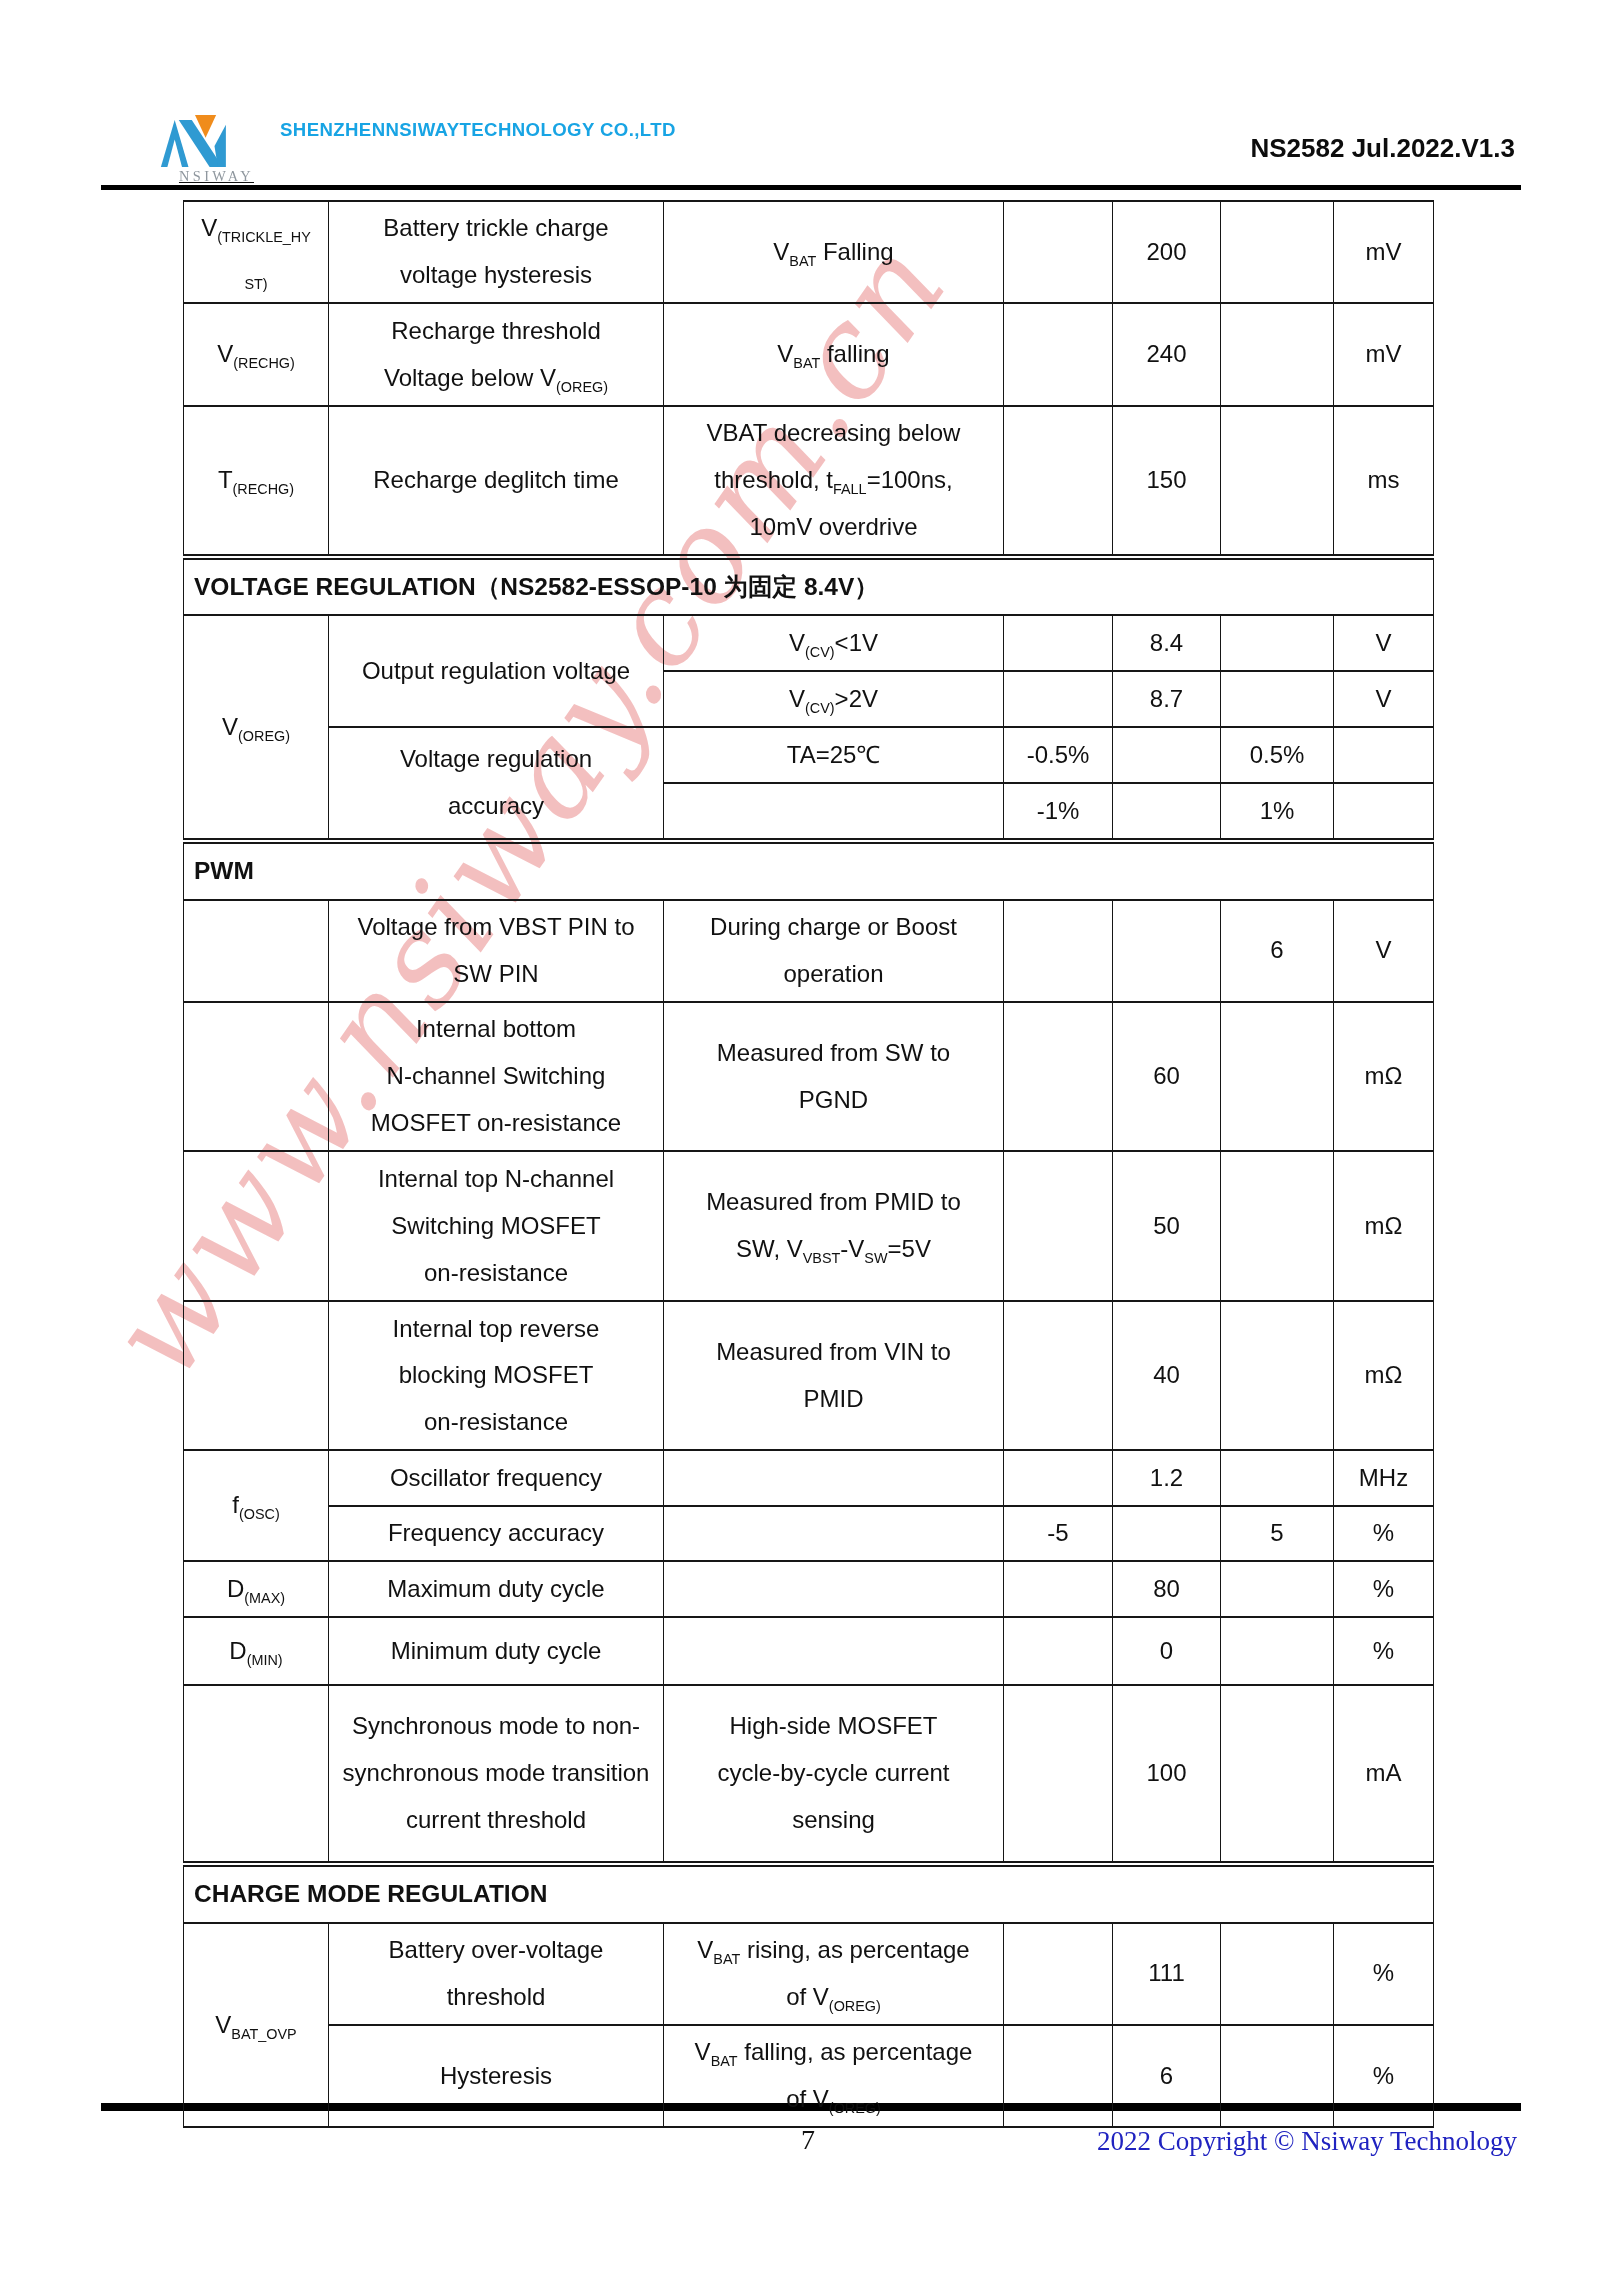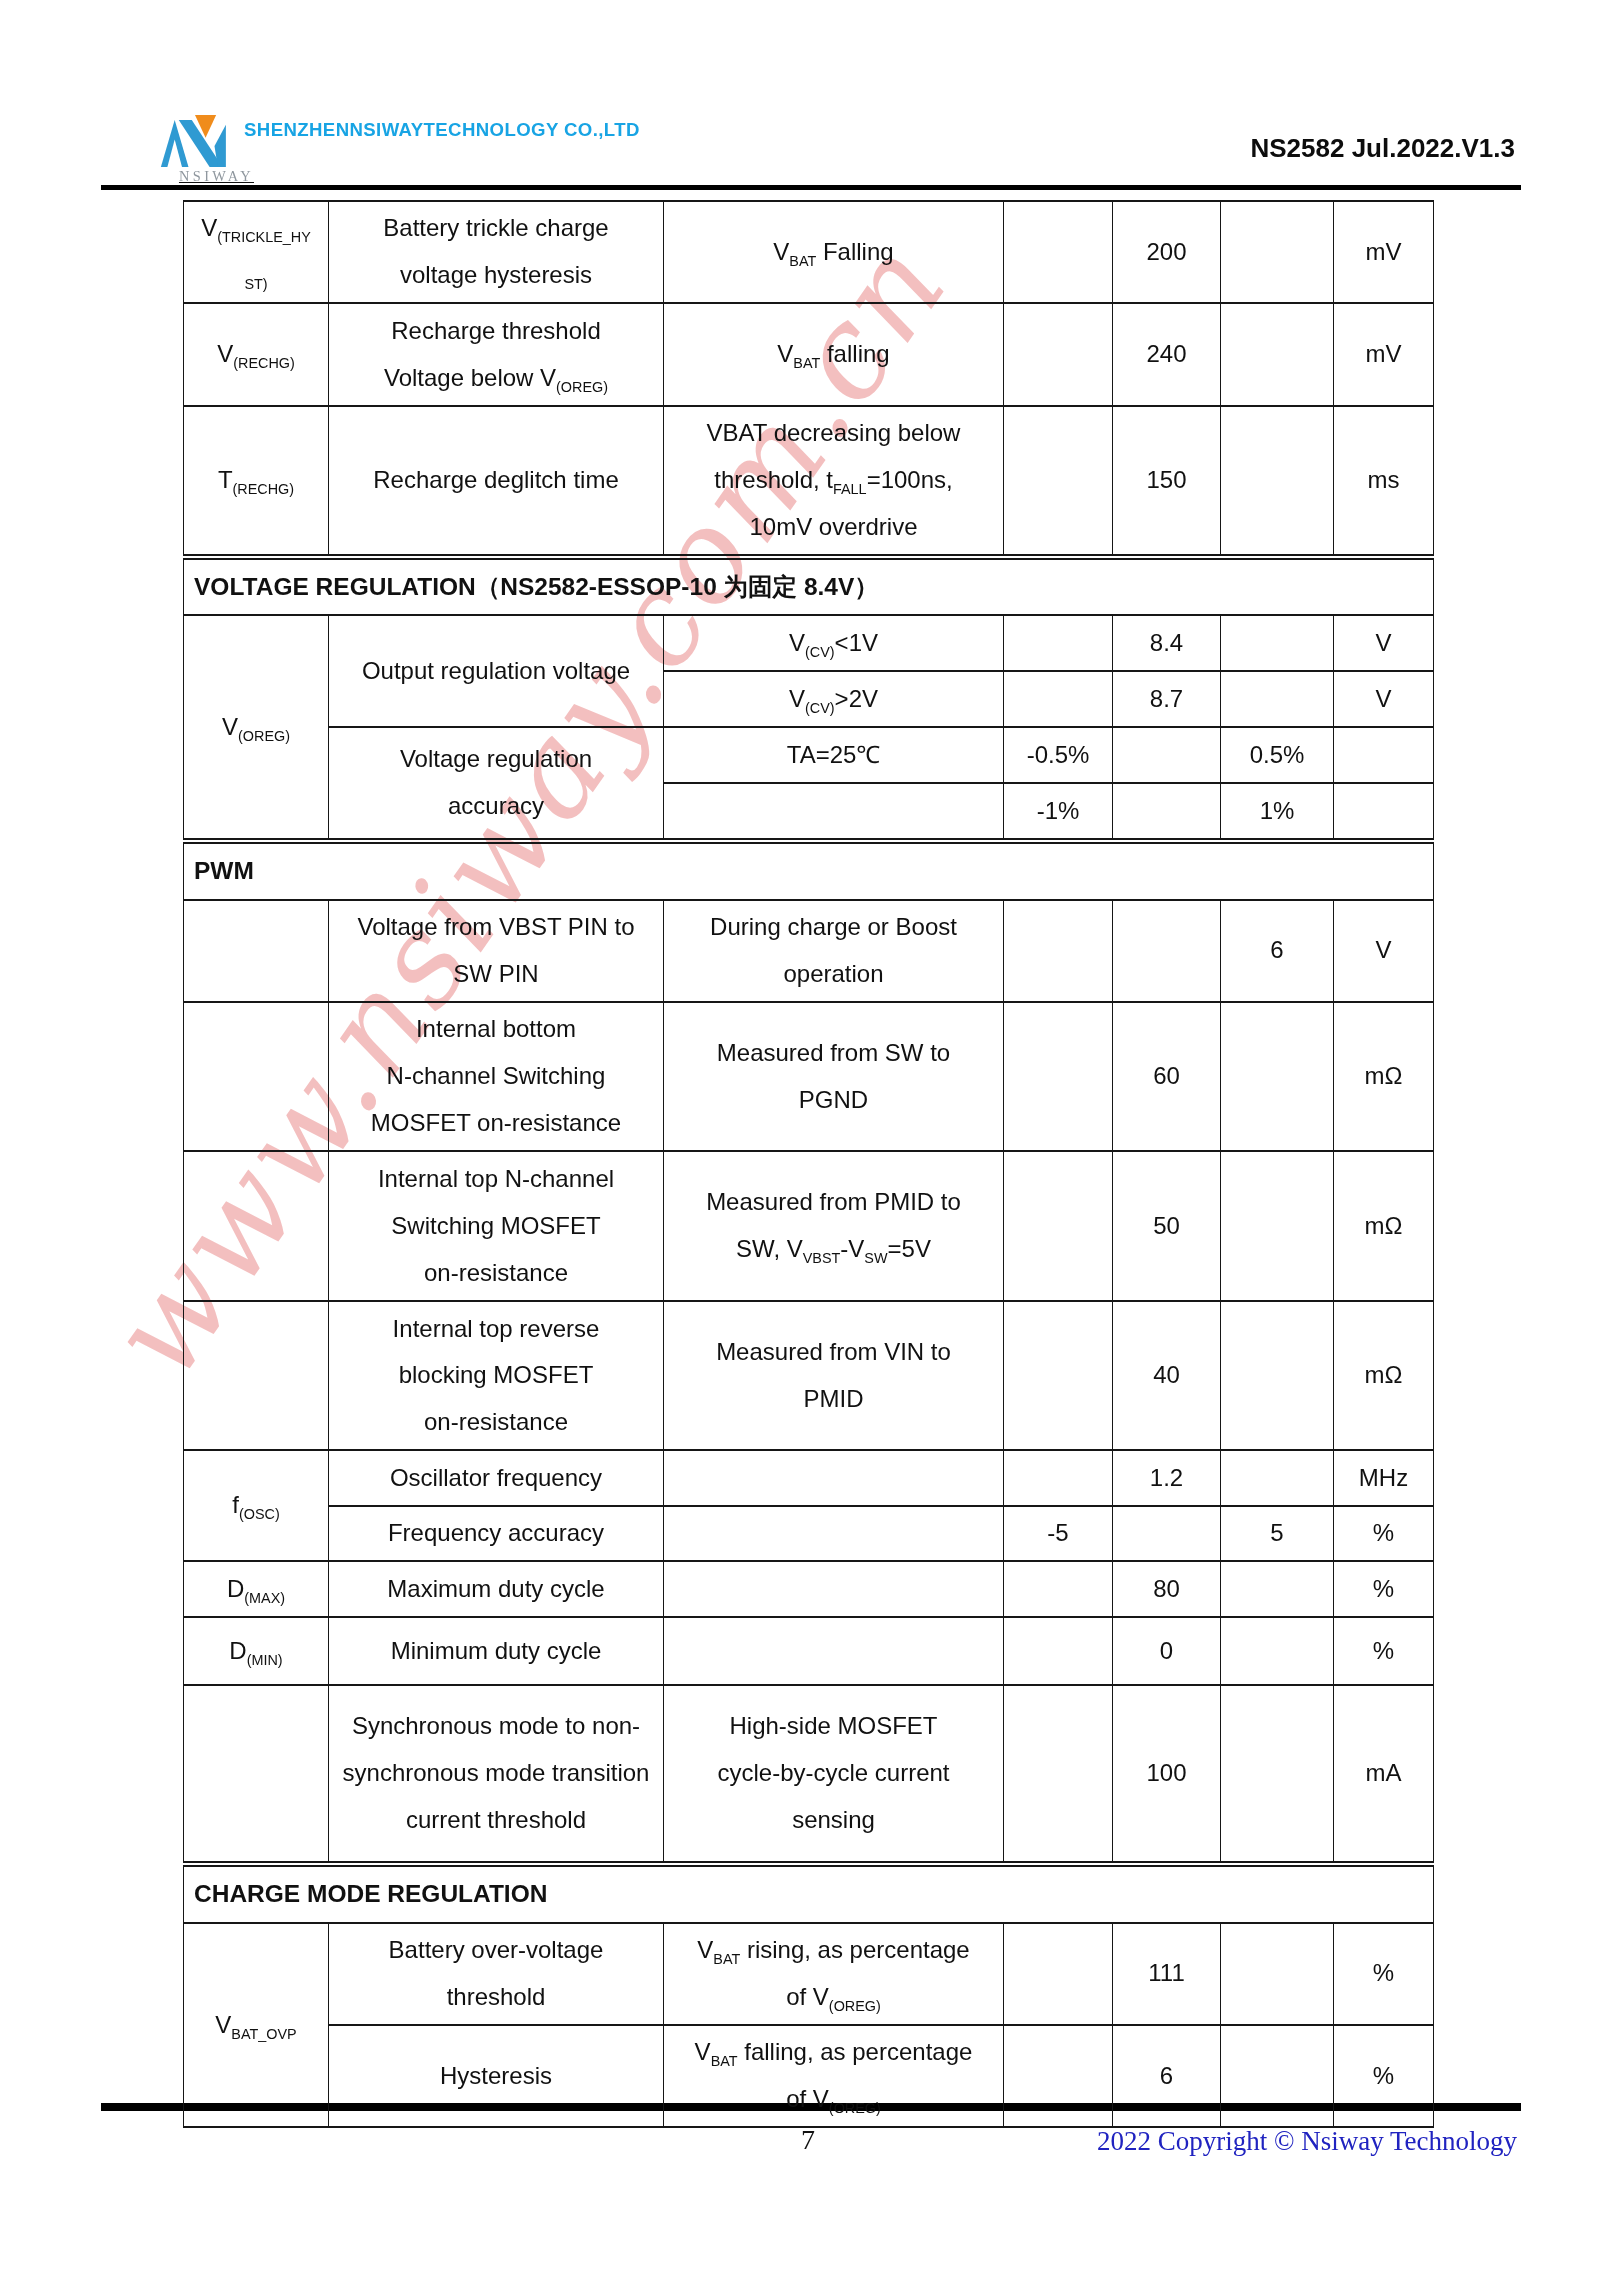--- a/index.html
+++ b/index.html
@@ -9,21 +9,21 @@
   }
   .page{position:absolute;inset:0;}
 
   
   .logo{position:absolute;left:149px;top:115px;width:105px;text-align:right;text-decoration:underline;}
   .logo svg{width:85px;height:52px;display:block;margin:0 auto;}
   .logo-brand{font-family:"Liberation Serif",serif;color:#8f979e;font-size:14.4px;
     letter-spacing:3.4px;margin-top:0.8px;}
   .company{position:absolute;left:244px;top:115px;}
   .company-cn{font-size:34px;font-weight:bold;color:#18a4e4;letter-spacing:1.7px;}
-  .company-en{font-size:18.6px;font-weight:bold;color:#18a4e4;margin-top:4.2px;letter-spacing:0.4px;}
+  .company-en{font-size:18.6px;font-weight:bold;color:#18a4e4;margin-top:4.2px;letter-spacing:0.4px;margin-left:36px;}
   .docref{position:absolute;top:133px;right:108px;font-size:26px;font-weight:bold;color:#0d0d0d;}
   .header-rule{position:absolute;left:101px;top:185px;width:1420px;height:5px;background:#000;}
 
   
   .watermark{
     position:absolute;left:80px;top:1319px;transform:rotate(-55deg);transform-origin:0 0;
     font-family:"DejaVu Serif",serif;font-style:italic;font-size:127px;
     color:rgba(228,112,112,0.45);letter-spacing:4.2px;white-space:nowrap;z-index:1;pointer-events:none;
   }
 

